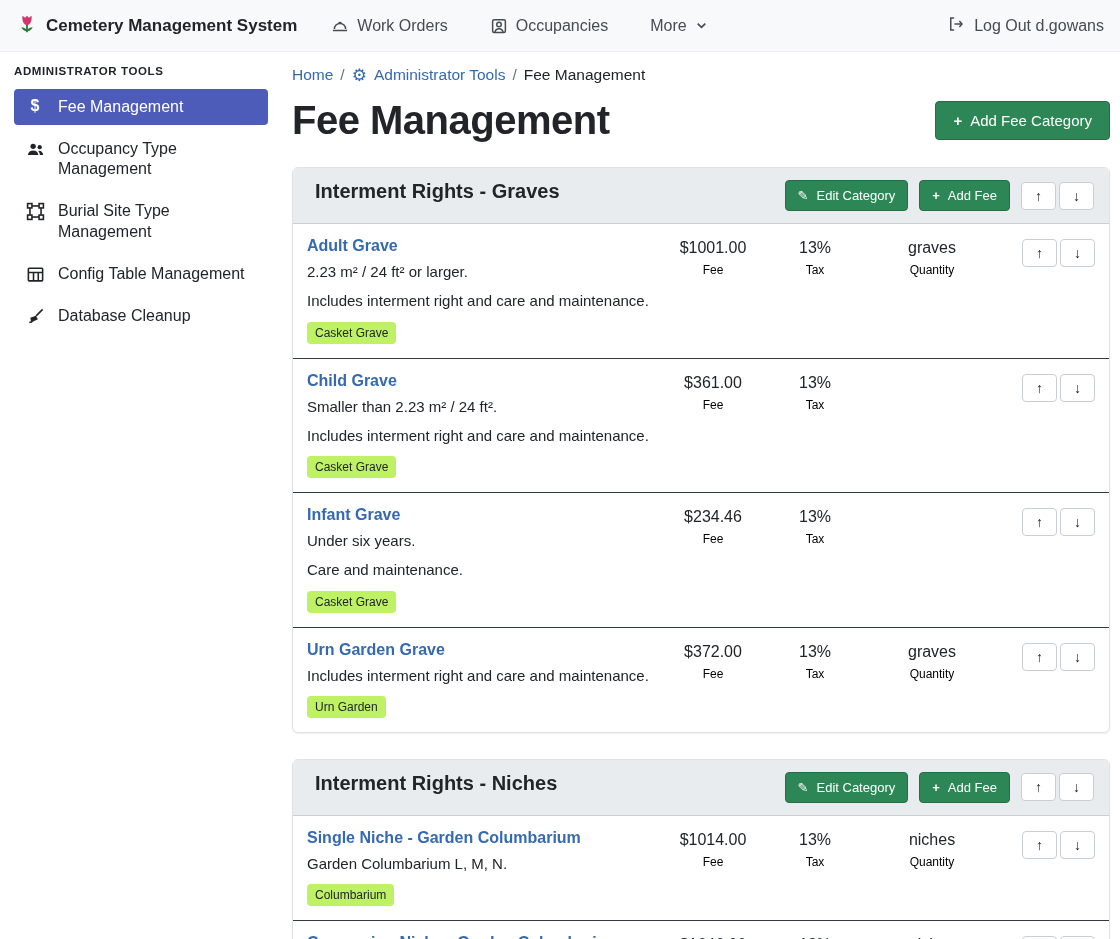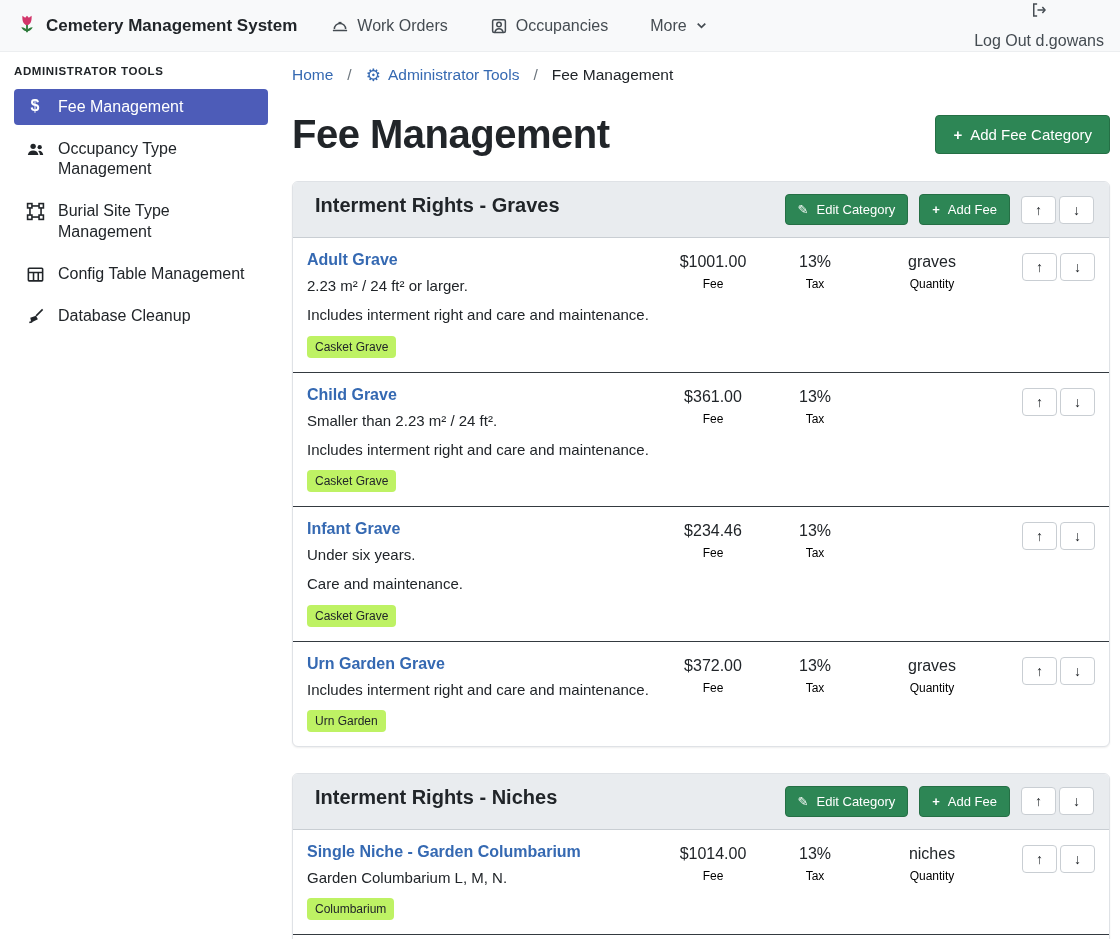--- a/index.html
+++ b/index.html
@@ -20,39 +20,39 @@
   .navbar{
     height:52px;background:#f8f9fa;display:flex;align-items:center;
     padding:0 16px;border-bottom:1px solid #eceef0;
   }
   .brand{display:flex;align-items:center;gap:8px;margin-right:34px;cursor:pointer;}
   .brand-title{font-size:17px;font-weight:700;color:#212529;}
   .nav-items{display:flex;align-items:center;gap:42px;}
   .nav-item{display:flex;align-items:center;gap:8px;color:#454c52;font-size:16px;cursor:pointer;}
   .nav-item svg{display:block;}
   .nav-spacer{flex:1;}
-  .logout{display:flex;align-items:center;gap:9px;color:#454c52;font-size:16px;cursor:pointer;flex-direction:column;}
+  .logout{display:flex;align-items:center;gap:9px;color:#454c52;font-size:16px;cursor:pointer;}
 
   
   .layout{display:flex;height:887px;}
   .sidebar{width:280px;flex:0 0 280px;padding:13px 12px 0 14px;background:#fff;}
   .sidebar-title{font-size:11.5px;font-weight:700;letter-spacing:.6px;color:#212529;margin-bottom:12px;}
   .side-item{
     display:flex;align-items:flex-start;gap:12px;padding:8px 10px;margin-bottom:6px;
     border-radius:4px;color:#212529;cursor:pointer;
   }
   .side-item .side-icon{width:22px;flex:0 0 22px;display:flex;justify-content:center;padding-top:1px;color:#212529;}
   .side-item .side-label{font-size:16px;line-height:1.26;max-width:190px;}
   .side-item.active{background:var(--active-blue);color:#fff;}
   .side-item.active .side-icon{color:#fff;}
   .dollar-glyph{font-weight:700;font-size:16px;line-height:1;}
 
   
   .main{flex:1;padding:14px 10px 0 12px;overflow:hidden;}
-  .breadcrumb{display:flex;align-items:center;gap:14px;font-size:15.5px;margin-bottom:28px;}
+  .breadcrumb{display:flex;align-items:center;gap:7px;font-size:15.5px;margin-bottom:14px;}
   .crumb-link{color:var(--link-blue);display:flex;align-items:center;gap:7px;cursor:pointer;}
   .crumb-sep{color:#6c757d;}
   .crumb-current{color:#212529;}
   .gear{font-size:17px;line-height:1;color:var(--link-blue);}
 
   .page-head{display:flex;align-items:center;justify-content:space-between;margin-bottom:24px;}
   .page-title{font-size:40px;font-weight:600;letter-spacing:-.5px;color:#212529;}
 
   .btn-green{
     background:var(--accent-green);color:#fff;border:1px solid #256f45;border-radius:4px;

